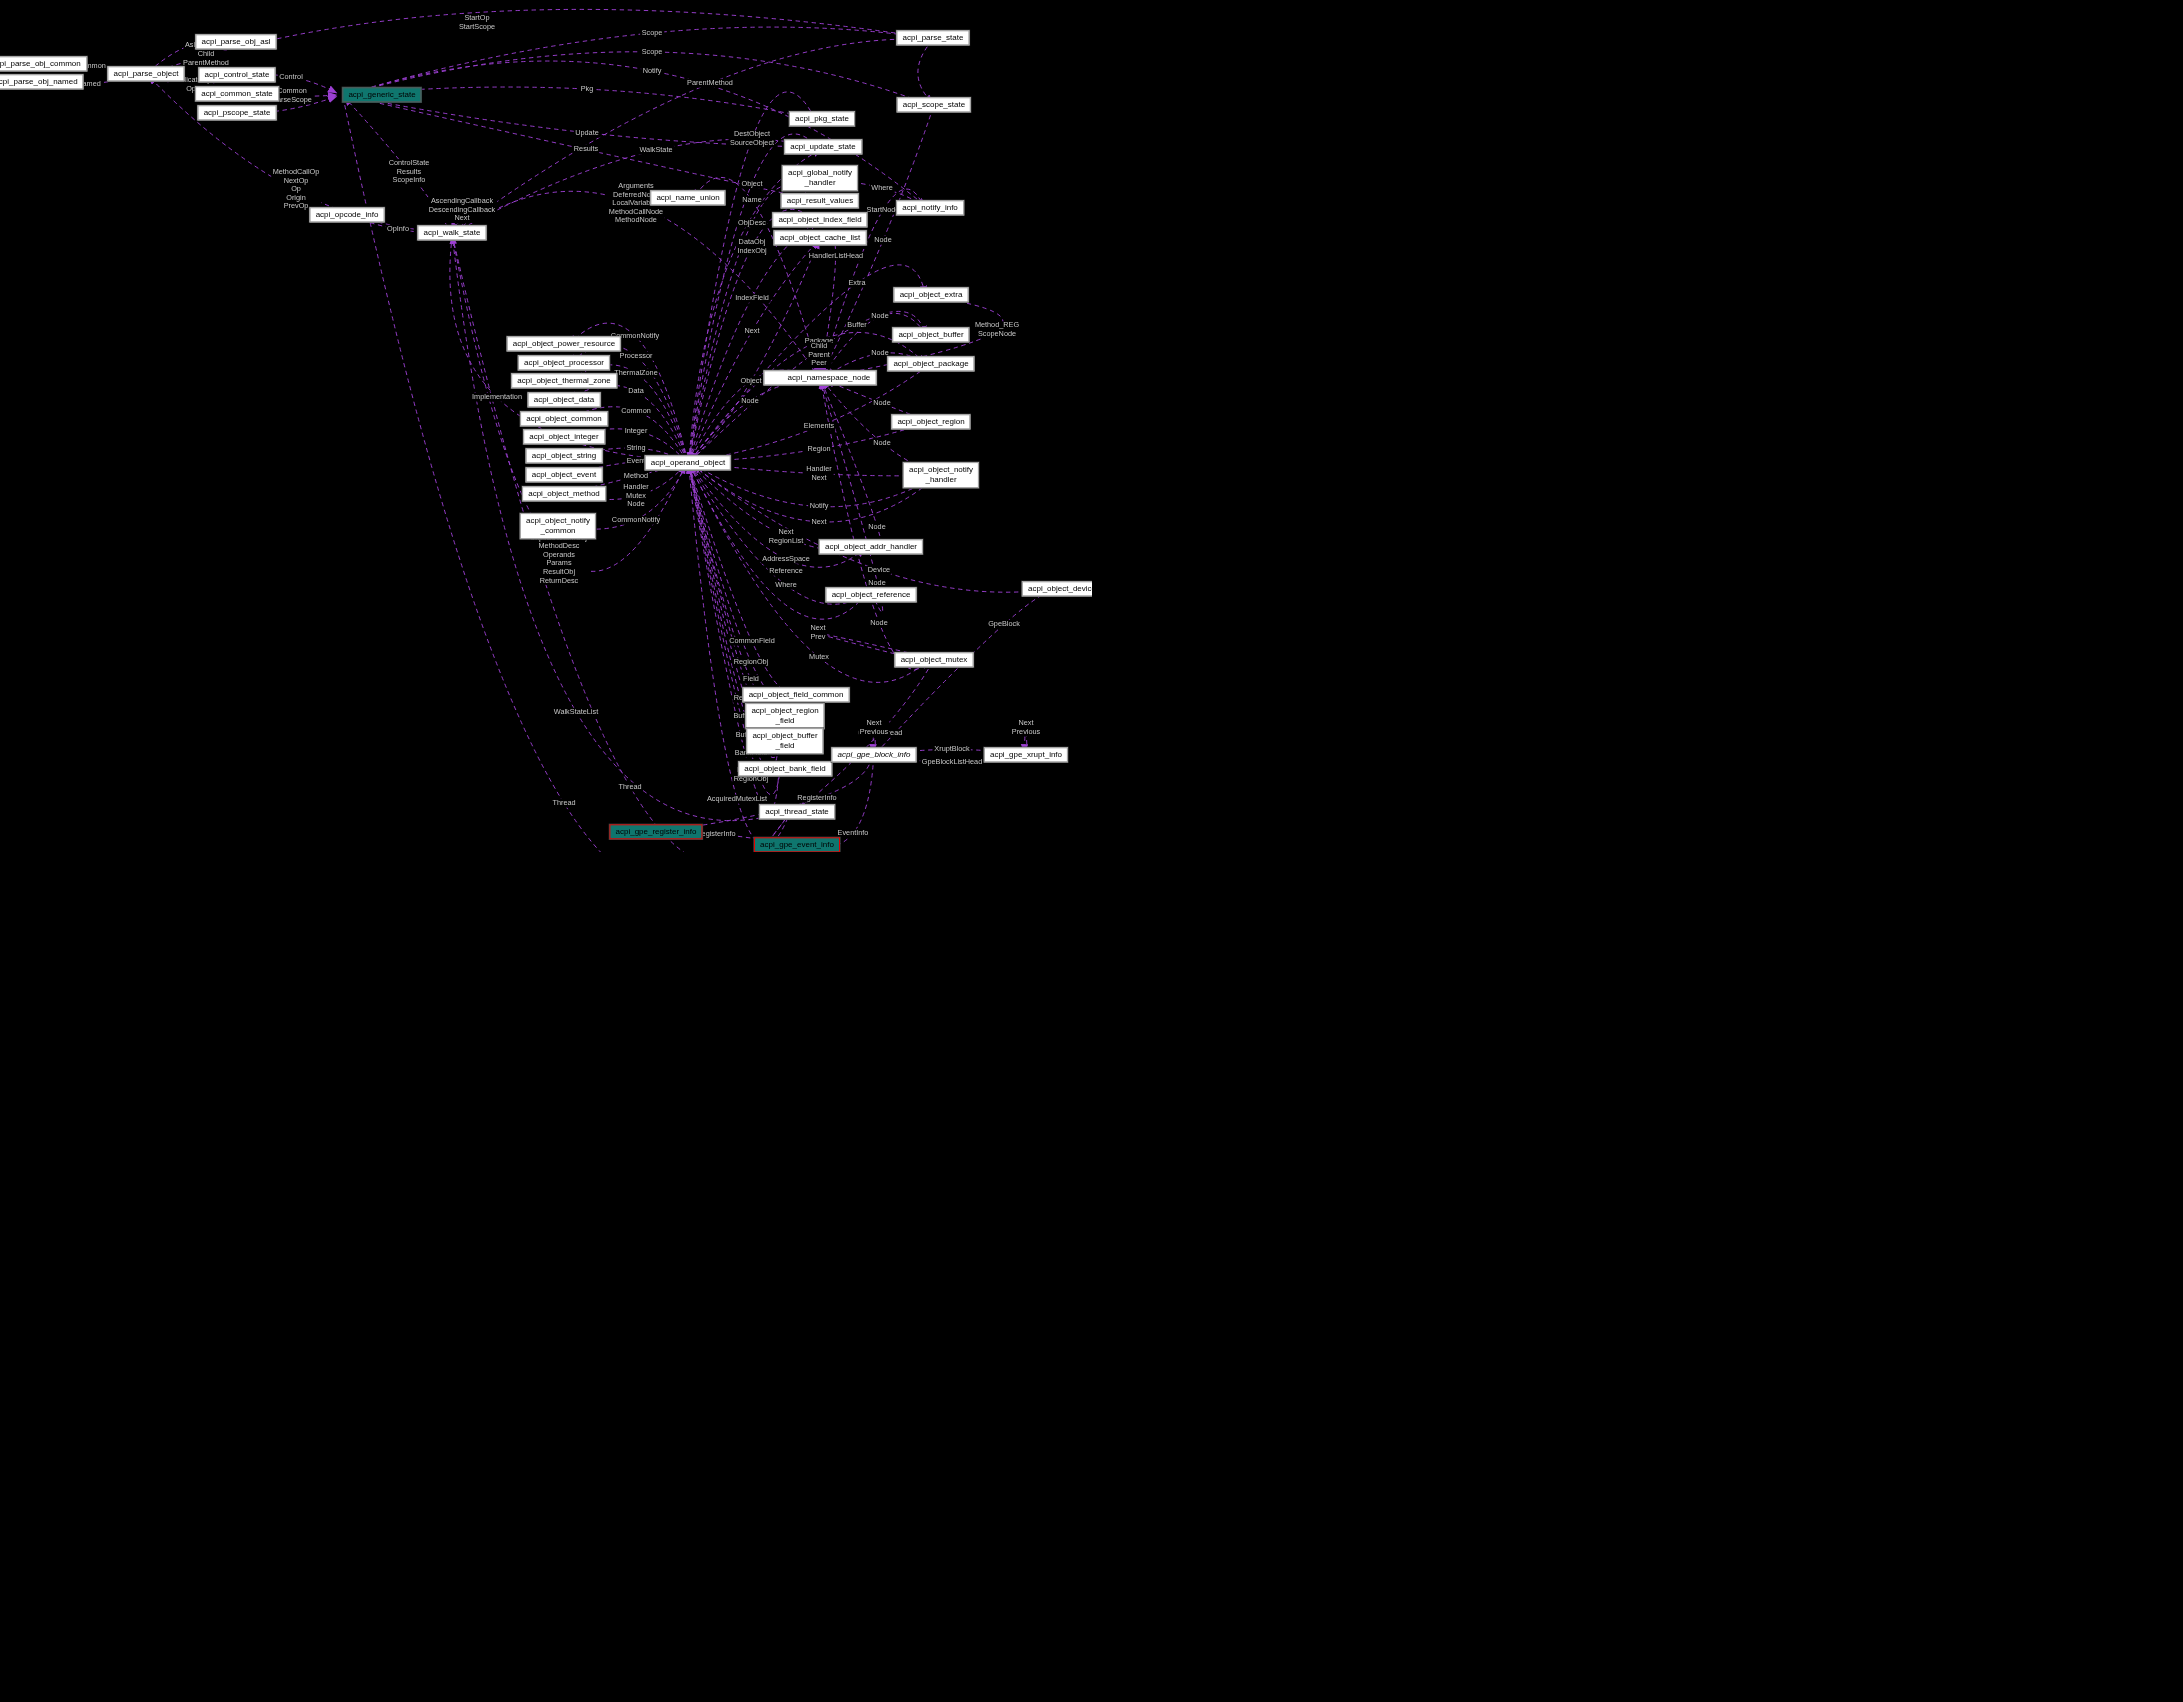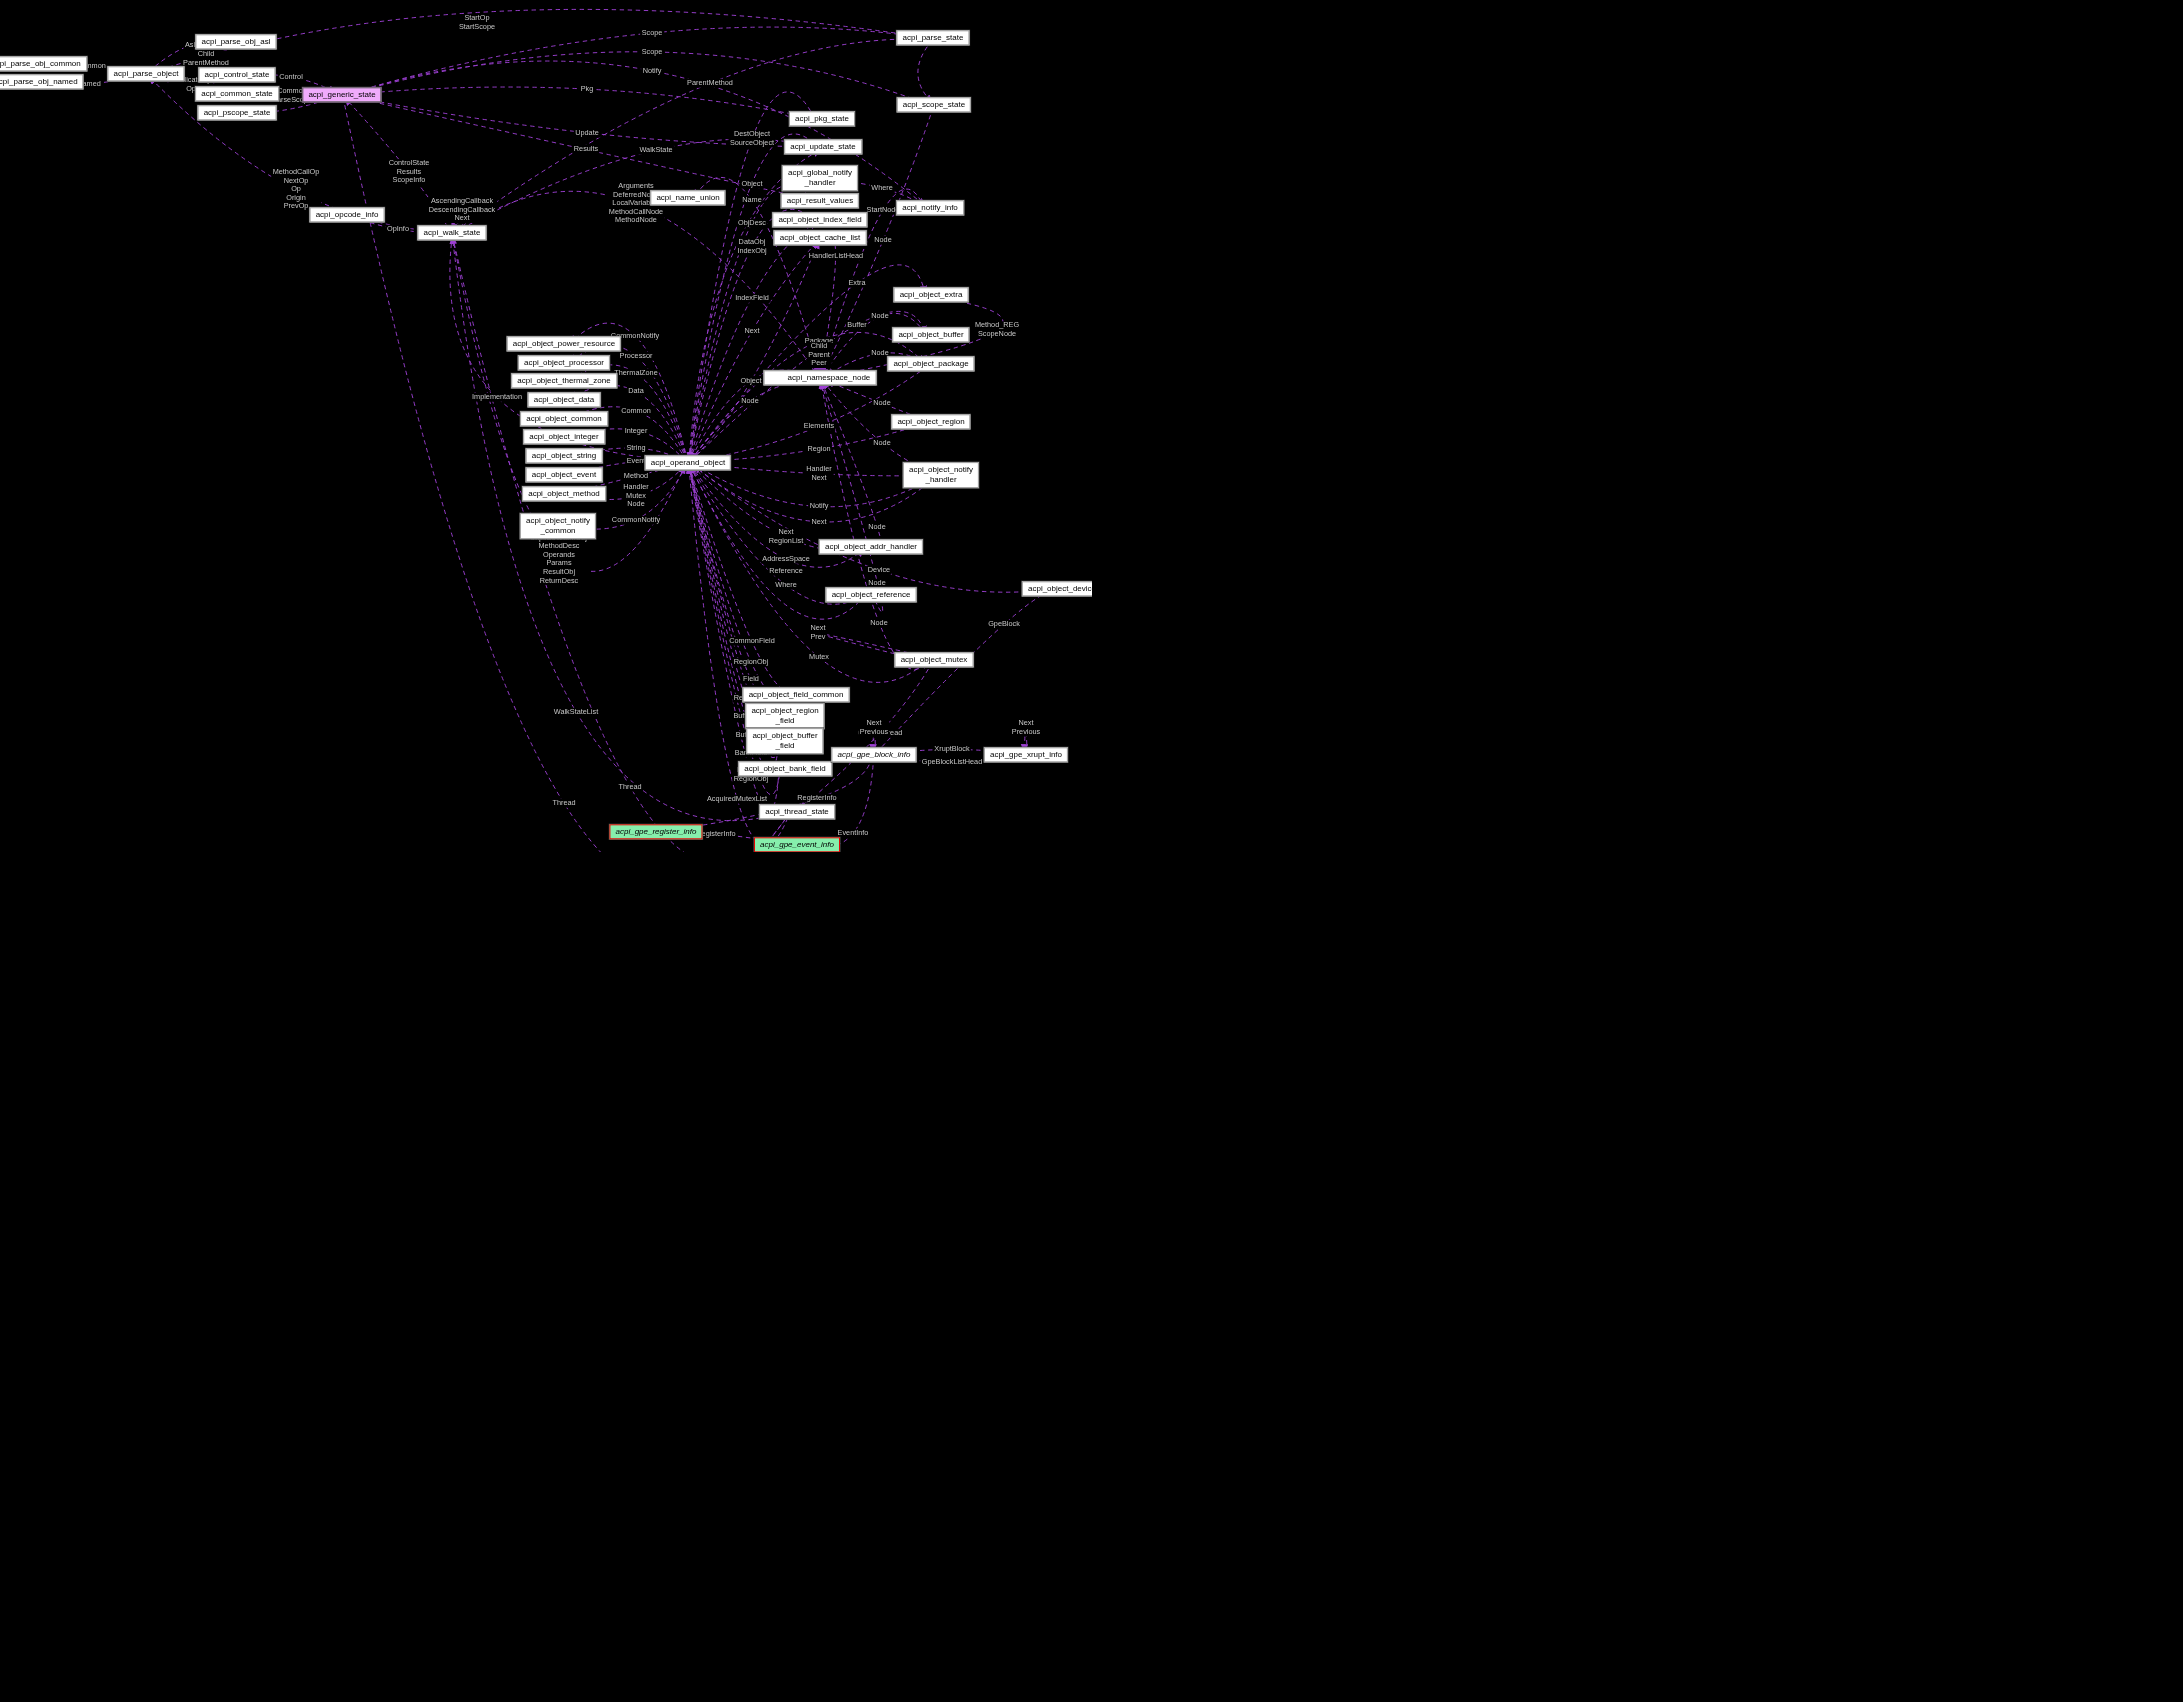--- a/index.html
+++ b/index.html
@@ -3,22 +3,22 @@
 <meta charset="utf-8">
 <style>
   html,body{margin:0;padding:0;background:#000;}
   #canvas{position:relative;width:1092px;height:852px;background:#000;overflow:hidden;
           font-family:"Liberation Sans","DejaVu Sans",sans-serif;}
   #edge-layer{position:absolute;left:0;top:0;}
   .node{position:absolute;transform:translate(-50%,-50%);background:#fff;color:#000;
         border:0.7px solid #9a9a9a;box-shadow:0 0 0 0.7px #3c3c3c;
         font-size:8px;line-height:1.3;padding:1.5px 5.1px;white-space:pre-line;text-align:center;
         cursor:pointer;z-index:3;}
-  .node.focus{background:#f0abfc;border-color:#5a5a5a;}
-  .node.red{border:1.5px solid #e60000;background:#86efac;font-style:italic;}
+  .node.focus{background:#0f766e;border-color:#5a5a5a;margin-left:40px;}
+  .node.red{border:1.5px solid #e60000;background:#0f766e;}
   .elabel{position:absolute;transform:translate(-50%,-50%);background:#000;color:#c6c6c6;
           font-size:7.3px;line-height:1.18;padding:0 1.5px;white-space:pre-line;text-align:center;
           z-index:2;}
 </style>
 </head>
 <body>
 
 <div id="canvas">
     <svg id="edge-layer" width="1092" height="852" viewBox="0 0 1499 1169">
       <defs>

